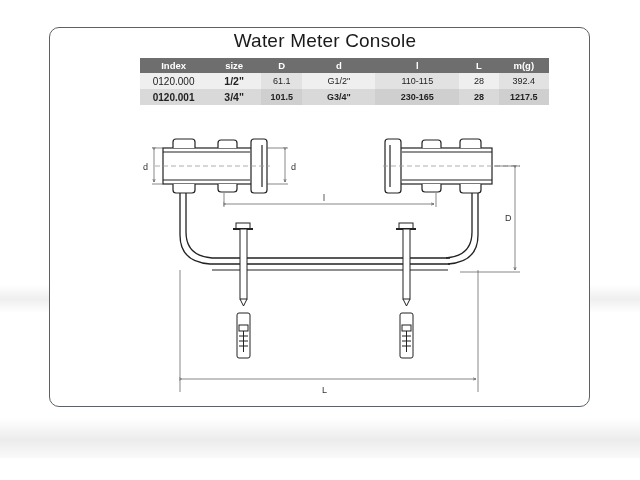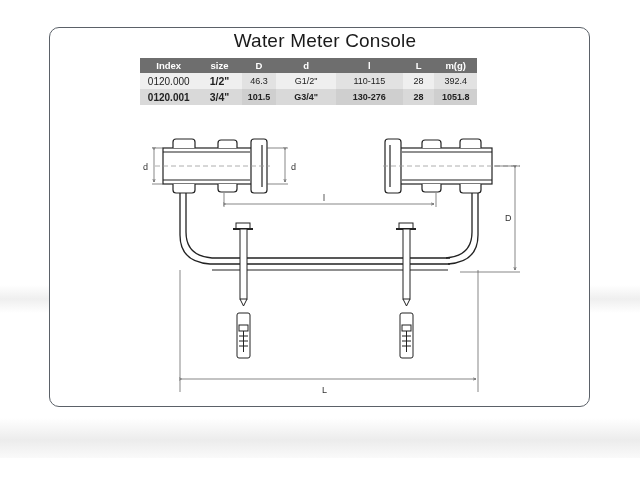--- a/index.html
+++ b/index.html
@@ -14,21 +14,21 @@
   .card {
     position:absolute; left:49px; top:27px; width:541px; height:380px;
     border:1.5px solid #5b6168; border-radius:10px; background:#ffffff;
     box-sizing:border-box;
   }
   .title {
     position:absolute; left:0; top:30px; width:650px; text-align:center;
     font-size:19px; color:#1a1a1a; letter-spacing:0.2px;
   }
   table.spec {
-    position:absolute; left:140px; top:58px; width:337px;
+    position:absolute; left:140px; top:58px; width:409px;
     border-collapse:collapse; font-size:9px; color:#222;
   }
   table.spec th {
     background:#6e6e6e; color:#ffffff; font-weight:bold; font-size:9.5px;
     height:15px; padding:0; text-align:center;
   }
   table.spec td { height:16px; padding:0; text-align:center; }
   table.spec tr.r0 td { background:#efefef; }
   table.spec tr.r1 td { background:#d9d9d9;font-weight:bold; }
   table.spec td.idx { font-size:10px;margin-left:20px; }
@@ -64,34 +64,34 @@
     <th>size</th>
     <th>D</th>
     <th>d</th>
     <th>l</th>
     <th>L</th>
     <th>m(g)</th>
   </tr>
   <tr class="r0">
     <td class="idx">0120.000</td>
     <td class="size">1/2"</td>
-    <td class="shade">46.3</td>
+    <td class="shade">61.1</td>
     <td>G1/2"</td>
     <td class="shade">110-115</td>
     <td>28</td>
     <td class="shade">392.4</td>
   </tr>
   <tr class="r1">
     <td class="idx">0120.001</td>
     <td class="size">3/4"</td>
     <td class="shade">101.5</td>
     <td>G3/4"</td>
-    <td class="shade">130-276</td>
+    <td class="shade">230-165</td>
     <td>28</td>
-    <td class="shade">1051.8</td>
+    <td class="shade">1217.5</td>
   </tr>
 </tbody>
   </table>
 
 <svg class="drawing" width="640" height="480" viewBox="0 0 640 480">
   <defs>
     <marker id="arr" markerWidth="6" markerHeight="6" refX="5" refY="3" orient="auto">
       <path d="M0,1 L5,3 L0,5" fill="none" stroke="#444" stroke-width="0.8"></path>
     </marker>
   </defs>

